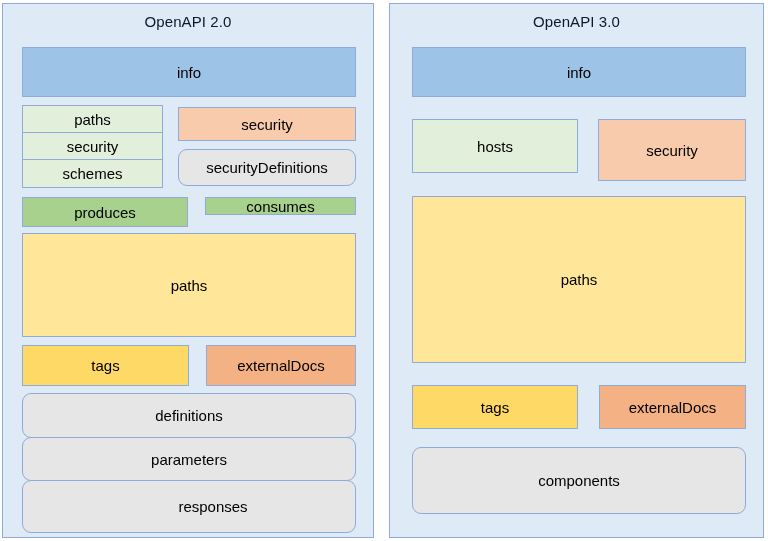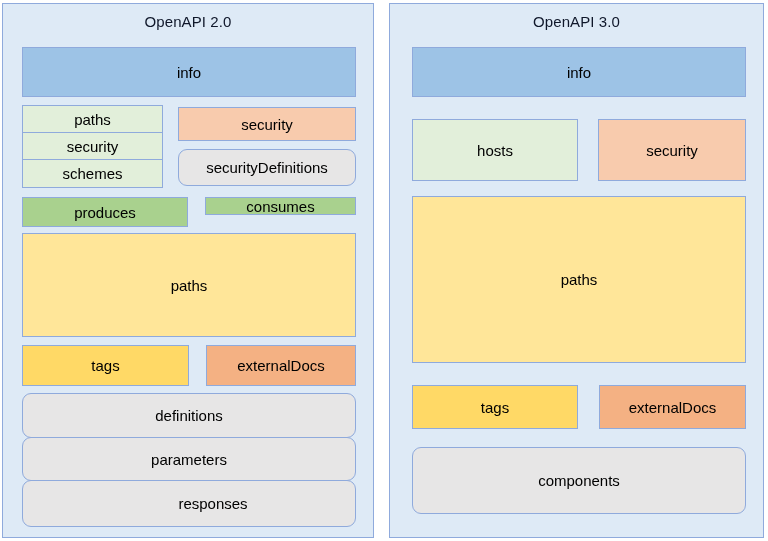--- a/index.html
+++ b/index.html
@@ -82,33 +82,33 @@
     <div class="box c-paths" style="left:19px;top:229px;width:334px;height:104px;">paths</div>
 
     <div class="box c-tags" style="left:19px;top:341px;width:167px;height:41px;">tags</div>
 
     <div class="box c-orange" style="left:203px;top:341px;width:150px;height:41px;">externalDocs</div>
 
     <div class="box c-grey" style="left:19px;top:389px;width:334px;height:45px;">definitions</div>
 
     <div class="box c-grey" style="left:19px;top:433px;width:334px;height:44px;">parameters</div>
 
-    <div class="box c-grey" style="left:19px;top:476px;width:334px;height:47px;padding-left:48px;">responses</div>
+    <div class="box c-grey" style="left:19px;top:476px;width:334px;height:53px;padding-left:48px;">responses</div>
 
   </div>
 
   <div class="panel" id="panel-v3">
 
     <div class="panel-title">OpenAPI 3.0</div>
 
     <div class="panel-inner">
 
       <div class="box c-info" style="left:22px;top:43px;width:334px;height:50px;">info</div>
 
-      <div class="box c-pale-green" style="left:22px;top:115px;width:166px;height:62px;">hosts</div>
+      <div class="box c-pale-green" style="left:22px;top:115px;width:166px;height:54px;">hosts</div>
 
       <div class="box c-peach" style="left:208px;top:115px;width:148px;height:62px;">security</div>
 
       <div class="box c-paths" style="left:22px;top:192px;width:334px;height:167px;">paths</div>
 
       <div class="box c-tags" style="left:22px;top:381px;width:166px;height:44px;">tags</div>
 
       <div class="box c-orange" style="left:209px;top:381px;width:147px;height:44px;">externalDocs</div>
 
       <div class="box c-grey" style="left:22px;top:443px;width:334px;height:67px;">components</div>

